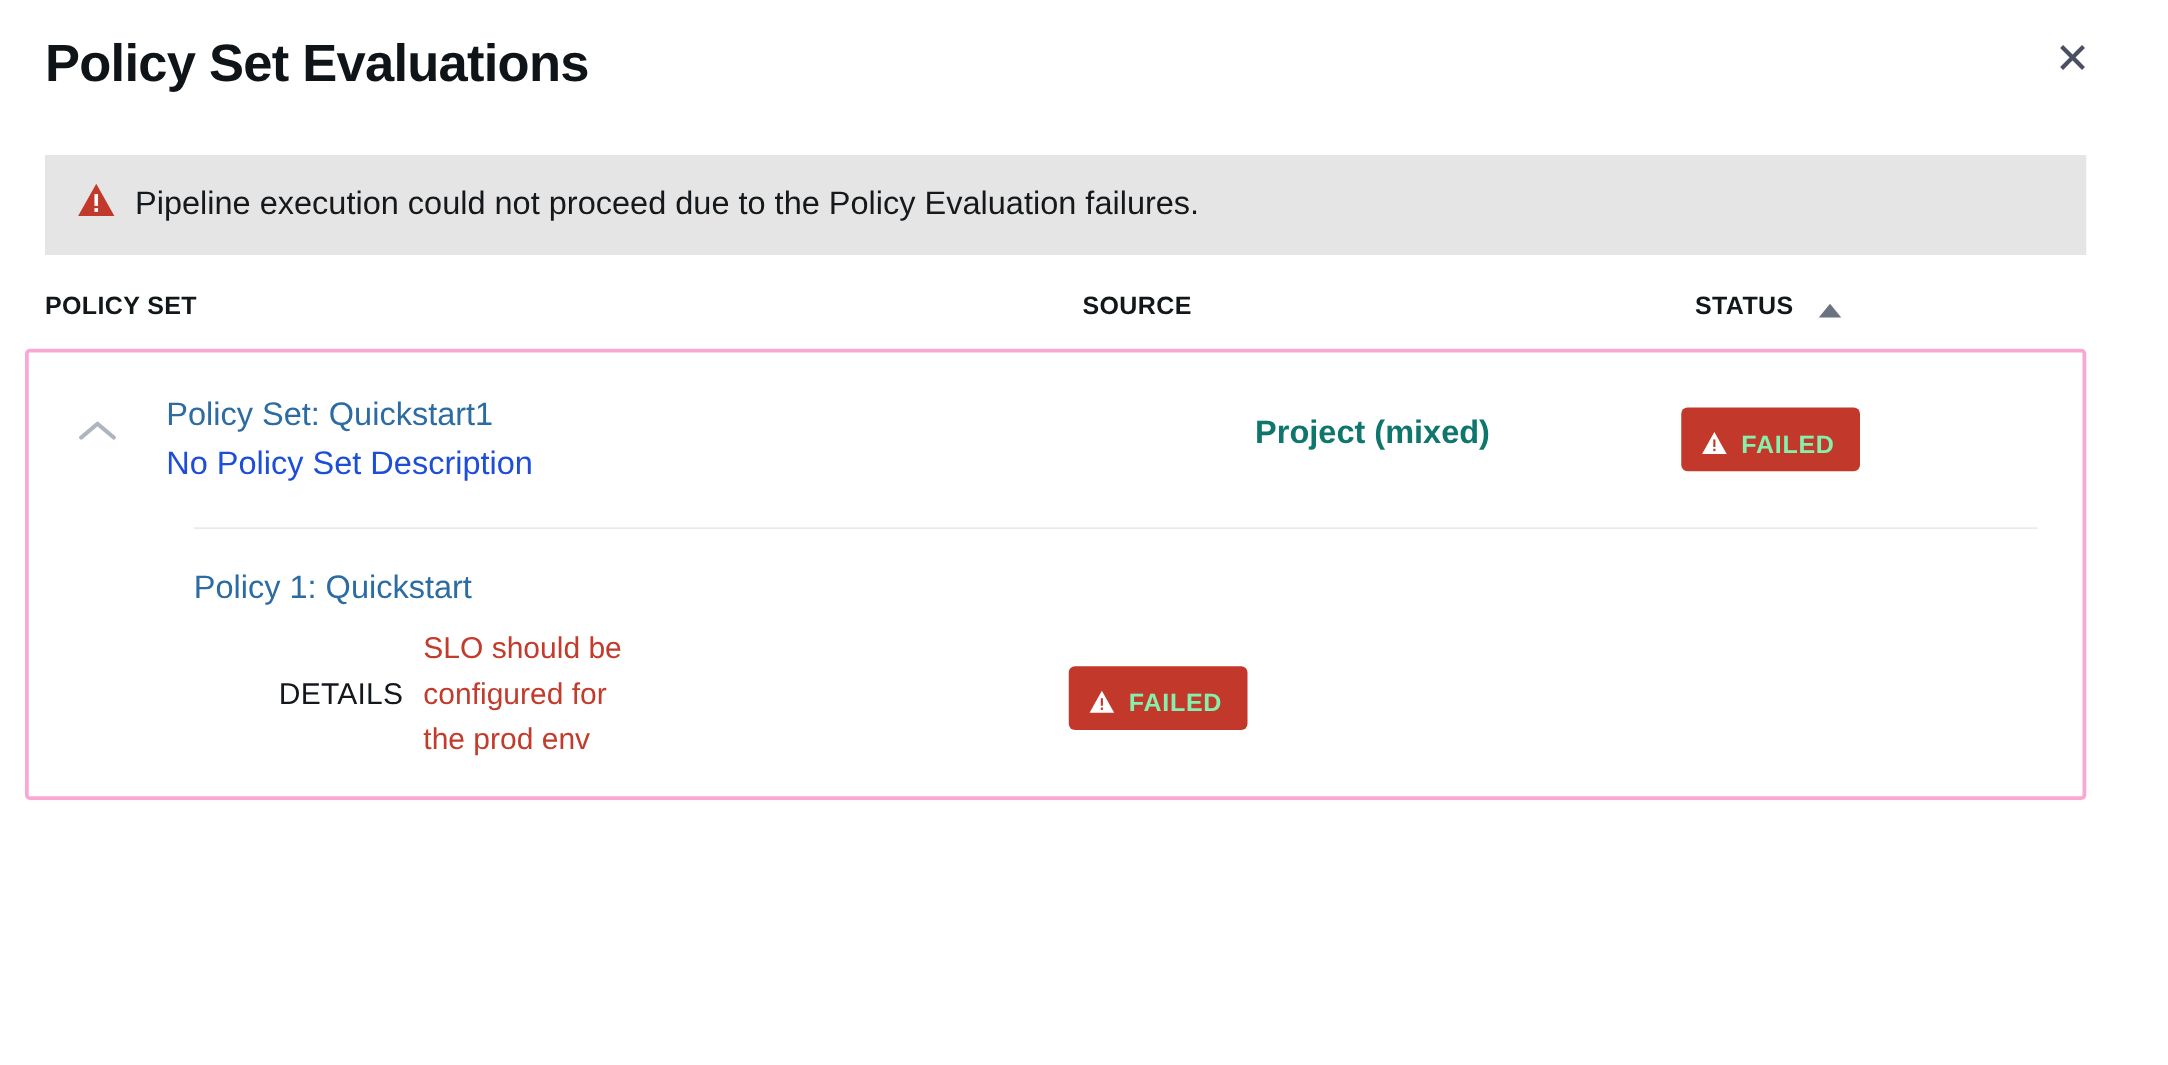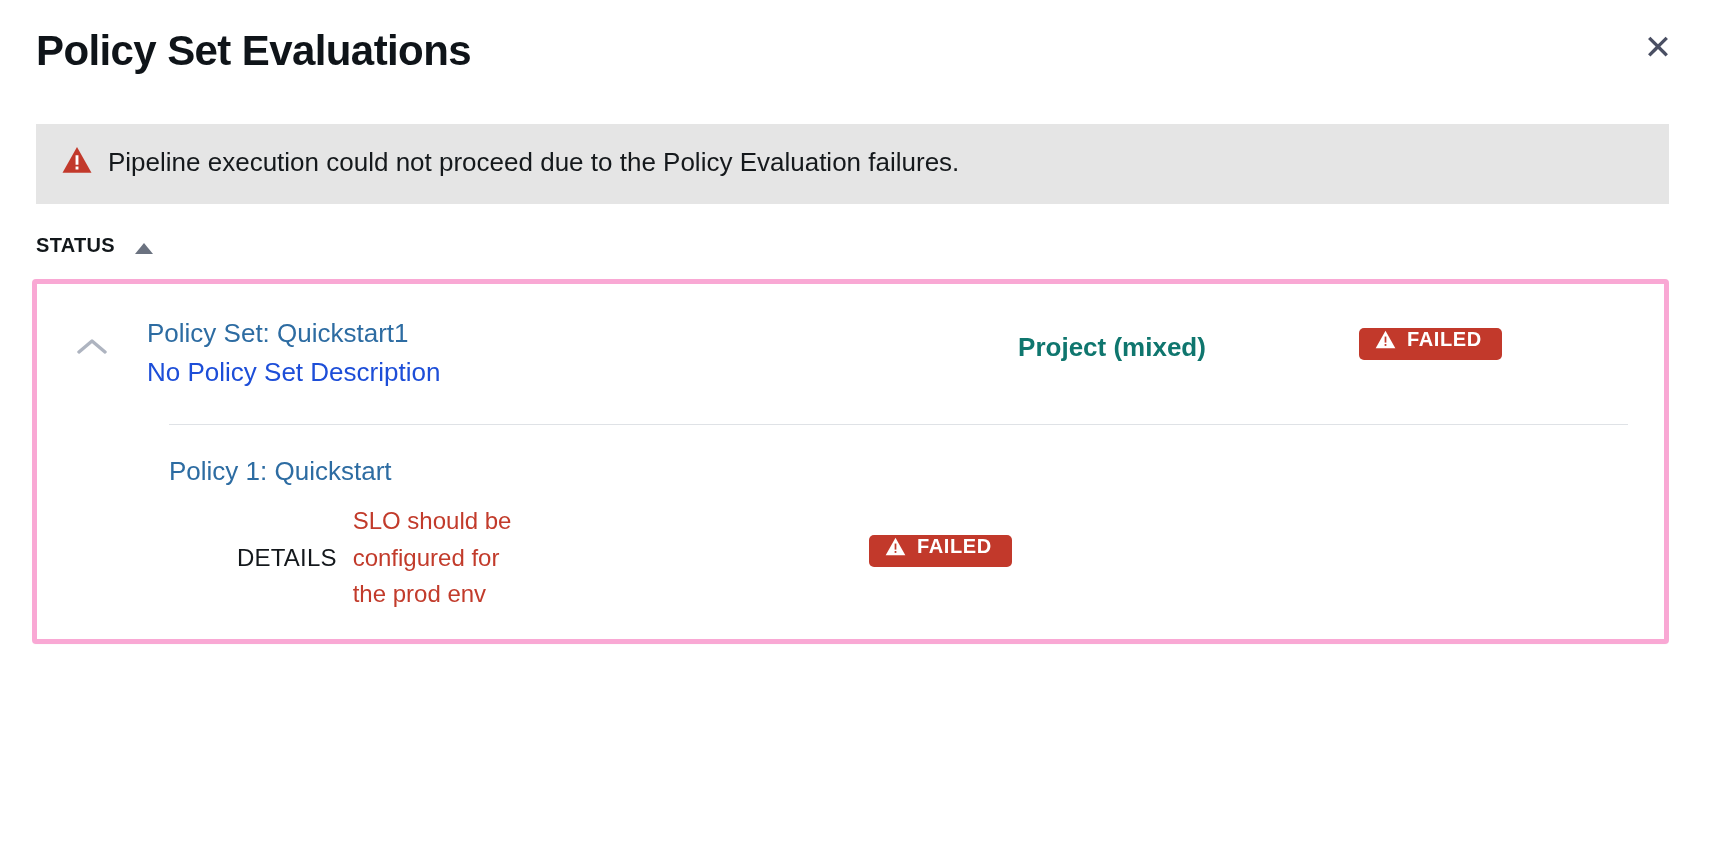--- a/index.html
+++ b/index.html
@@ -103,22 +103,22 @@
     width: 0; height: 0;
     border-left: 9px solid transparent;
     border-right: 9px solid transparent;
     border-bottom: 11px solid #6b7280;
     position: relative;
     top: 3px;
   }
 
   
   .result-card {
-    margin: 22px 36px 0 32px;
-    border: 5px solid #f9a8d4;
+    margin: 22px 36px 0 20px;
+    border: 3px solid #f9a8d4;
     border-radius: 4px;
     background: #ffffff;
     padding: 0 0 26px 0;
     box-shadow: 0 1px 1px rgba(0,0,0,0.015);
   }
 
   .policyset-row {
     display: flex;
     align-items: flex-start;
     padding: 32px 0 0 0;
@@ -157,26 +157,26 @@
     padding-top: 16px;
   }
   .status-cell {
     flex: 1 1 auto;
     padding-top: 12px;
     padding-left: 2px;
   }
 
   .badge-failed {
     display: inline-flex;
-    align-items: center;
+    align-items: flex-start;
     gap: 11px;
     background: #c2392b;
-    color: #ffffff;
+    color: #86efac;
     border-radius: 5px;
-    padding: 0 20px 9px 16px;
+    padding: 19px 20px 9px 16px;
     font-size: 20px;
     font-weight: bold;
     letter-spacing: 0.6px;
     cursor: pointer;
   }
   .badge-icon { width: 21px; height: 19px; display: block; }
 
   .card-divider {
     height: 1px;
     background: #dfe2e6;
@@ -244,20 +244,22 @@
     <svg class="alert-icon" viewBox="0 0 24 22">
       <path d="M12 0.6 L23.6 21.2 L0.4 21.2 Z" fill="#c2392b"></path>
       <rect x="10.85" y="7.2" width="2.3" height="7.6" fill="#ffffff"></rect>
       <rect x="10.85" y="16.2" width="2.3" height="2.4" fill="#ffffff"></rect>
     </svg>
     <div class="alert-text">Pipeline execution could not proceed due to the Policy Evaluation failures.</div>
   </div>
 
 
   <div class="table-header">
+    <div class="col-policyset">POLICY SET</div>
+    <div class="col-source">SOURCE</div>
     <div class="col-status">
       <span>STATUS</span>
       <span class="sort-arrow"></span>
     </div>
   </div>
 
   <div class="result-card">
 
     <div class="policyset-row">
       <div class="chevron-cell">

